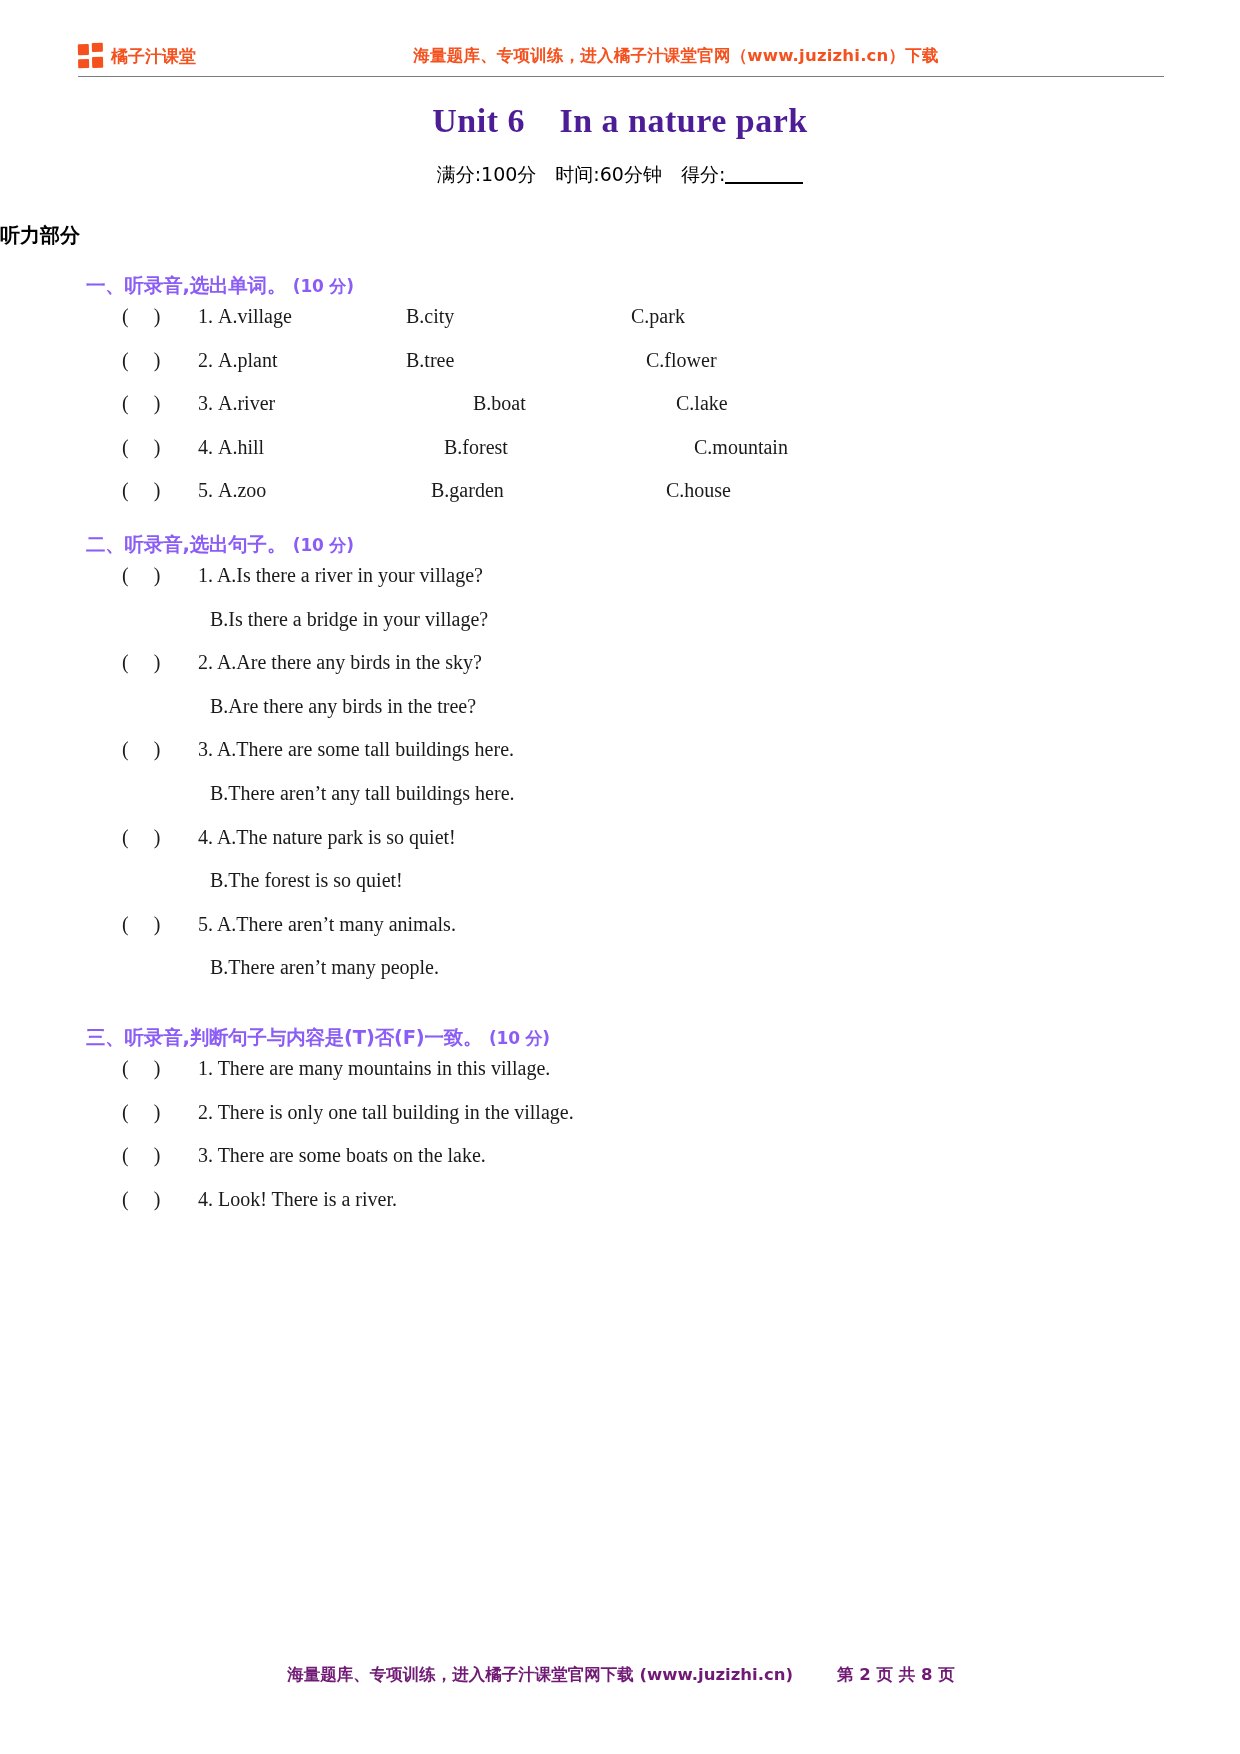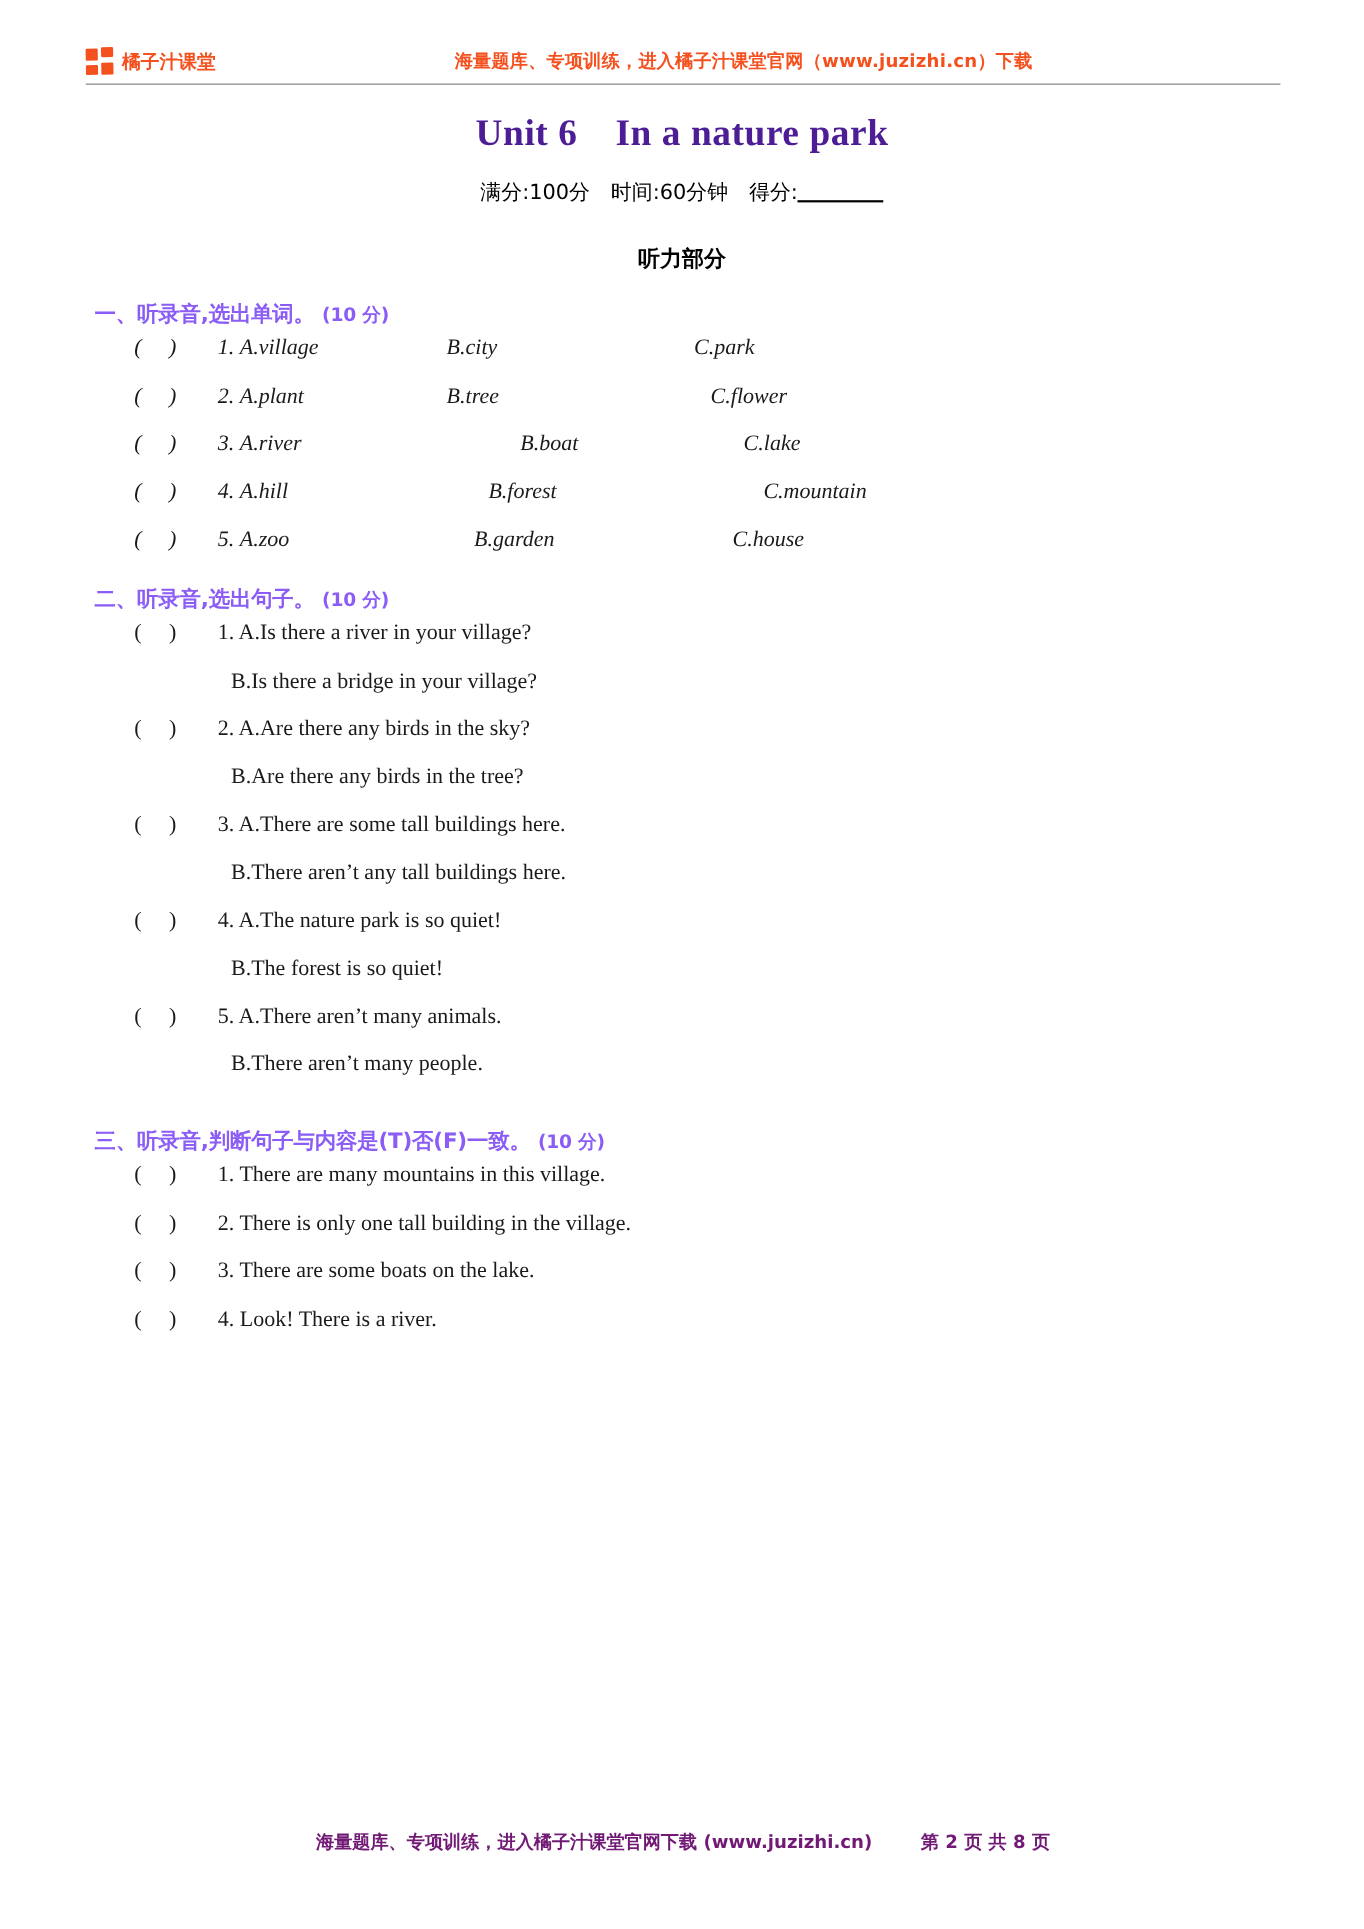--- a/index.html
+++ b/index.html
@@ -114,21 +114,21 @@
     display: inline-block;
     width: 78px;
     border-bottom: 2px solid #000;
     vertical-align: -3px;
   }
   .part-title {
     position: absolute;
     left: 0;
     top: 222px;
     width: 1240px;
-    text-align: center;
+    text-align: left;
     font-family: "DejaVu Sans", "Liberation Sans", sans-serif;
     font-size: 20px;
     font-weight: bold;
     color: #000;
   }
 
   
   .content {
     position: absolute;
     left: 86px;
@@ -154,21 +154,20 @@
   .qlist { margin: 0; padding: 0; }
 
   
   .wrow {
     display: block;
     position: relative;
     height: 43.6px;
     font-size: 20px;
     white-space: nowrap;
     padding-left: 36px;
-    font-style: italic;
   }
   .wrow .brk {
     display: inline-block;
     width: 76px;
     font-size: 20px;
   }
   .wrow .optA { display: inline-block; }
   .wrow .optB { position: absolute; }
   .wrow .optC { position: absolute; }
 

